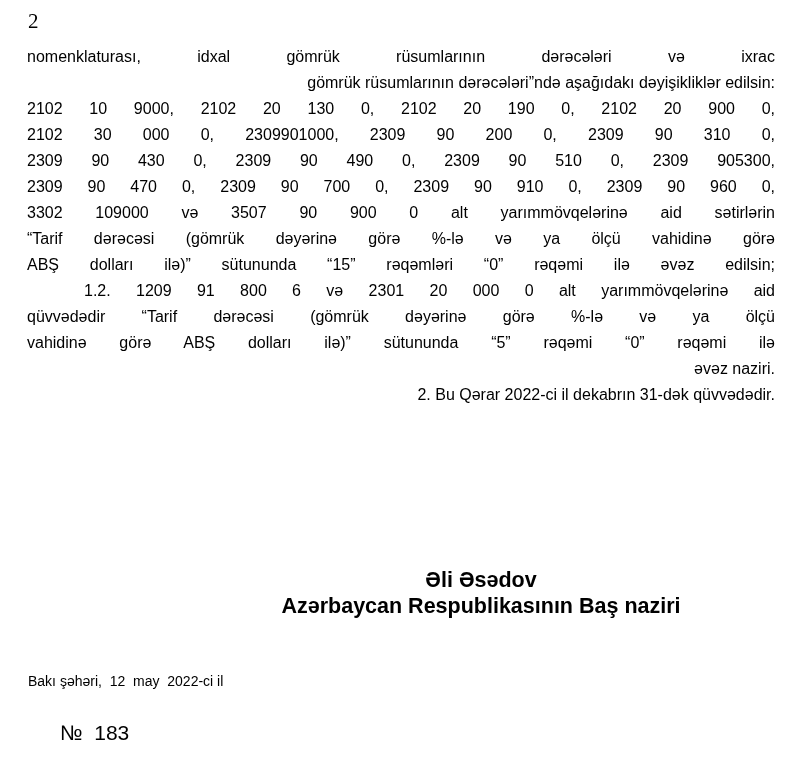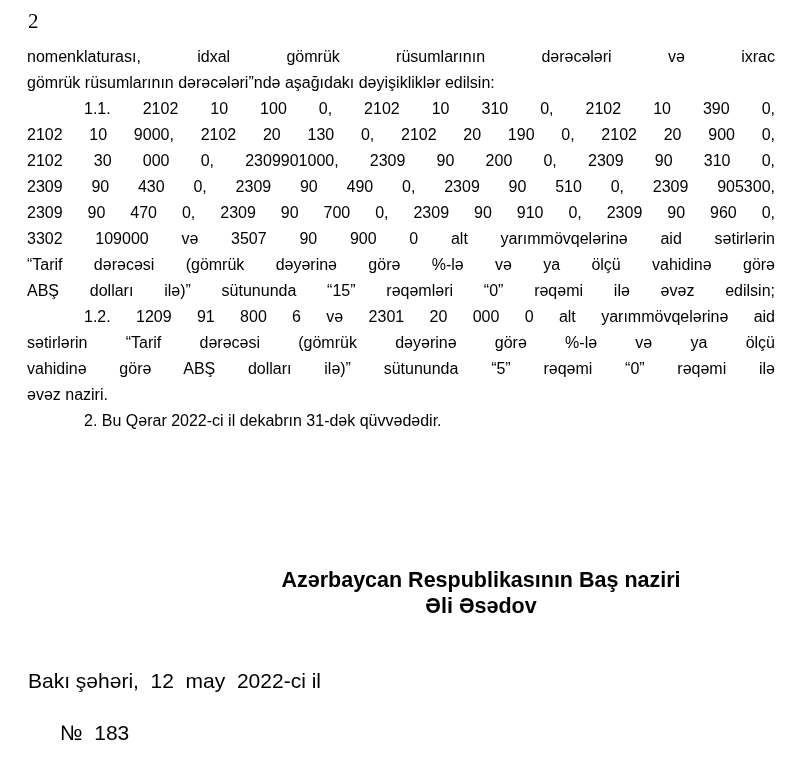--- a/index.html
+++ b/index.html
@@ -22,39 +22,39 @@
   }
   .doc-body {
     position: absolute;
     left: 27px;
     top: 44px;
     width: 748px;
     font-size: 16px;
     line-height: 26px;
     letter-spacing: 0;
   }
-  .line { text-align: left; }
+  .line { text-align: right; }
   .line.j { text-align: justify; text-align-last: justify; }
   .line.ind { text-indent: 57px; }
   .signature {
     position: absolute;
     left: 481px;
     top: 567px;
     transform: translateX(-50%);
     text-align: center;
     font-weight: 700;
     font-size: 21.5px;
     line-height: 26px;
     white-space: nowrap;
   }
   .place-date {
     position: absolute;
     left: 28px;
     top: 668px;
-    font-size: 21px;
+    font-size: 14px;
     line-height: 26px;
     white-space: pre;
   }
   .doc-number {
     position: absolute;
     left: 28px;
     top: 720px;
     font-size: 21px;
     line-height: 26px;
     white-space: pre;
@@ -64,37 +64,36 @@
 </head>
 <body>
 
 <div class="doc">
 
   <div class="pagenum">2</div>
 
   <div class="doc-body" id="doc-body">
       <div class="line j">nomenklaturası, idxal gömrük rüsumlarının dərəcələri və ixrac</div>
       <div class="line">gömrük rüsumlarının dərəcələri”ndə aşağıdakı dəyişikliklər edilsin:</div>
-      <div class="line j ind">1.1. 2102 10 100 0, 2102 10 310 0, 2102 10 390 0,</div>
       <div class="line j">2102 10 9000, 2102 20 130 0, 2102 20 190 0, 2102 20 900 0,</div>
       <div class="line j">2102 30 000 0, 2309901000, 2309 90 200 0, 2309 90 310 0,</div>
       <div class="line j">2309 90 430 0, 2309 90 490 0, 2309 90 510 0, 2309 905300,</div>
       <div class="line j">2309 90 470 0, 2309 90 700 0, 2309 90 910 0, 2309 90 960 0,</div>
       <div class="line j">3302 109000 və 3507 90 900 0 alt yarımmövqelərinə aid sətirlərin</div>
       <div class="line j">“Tarif dərəcəsi (gömrük dəyərinə görə %-lə və ya ölçü vahidinə görə</div>
       <div class="line j">ABŞ dolları ilə)” sütununda “15” rəqəmləri “0” rəqəmi ilə əvəz edilsin;</div>
       <div class="line j ind">1.2. 1209 91 800 6 və 2301 20 000 0 alt yarımmövqelərinə aid</div>
-      <div class="line j">sətirlərin “Tarif dərəcəsi (gömrük dəyərinə görə %-lə və ya ölçü</div>
+      <div class="line j">qüvvədədir “Tarif dərəcəsi (gömrük dəyərinə görə %-lə və ya ölçü</div>
       <div class="line j">vahidinə görə ABŞ dolları ilə)” sütununda “5” rəqəmi “0” rəqəmi ilə</div>
       <div class="line">əvəz naziri.</div>
       <div class="line ind">2. Bu Qərar 2022-ci il dekabrın 31-dək qüvvədədir.</div>
     </div>
 
   <div class="signature">
+    <div>Əli Əsədov</div>
     <div>Azərbaycan Respublikasının Baş naziri</div>
-    <div>Əli Əsədov</div>
   </div>
 
   <div class="place-date">Bakı şəhəri,  12  may  2022-ci il</div>
 
   <div class="doc-number">№  183</div>
 
 </div>
 
 </body></html>

